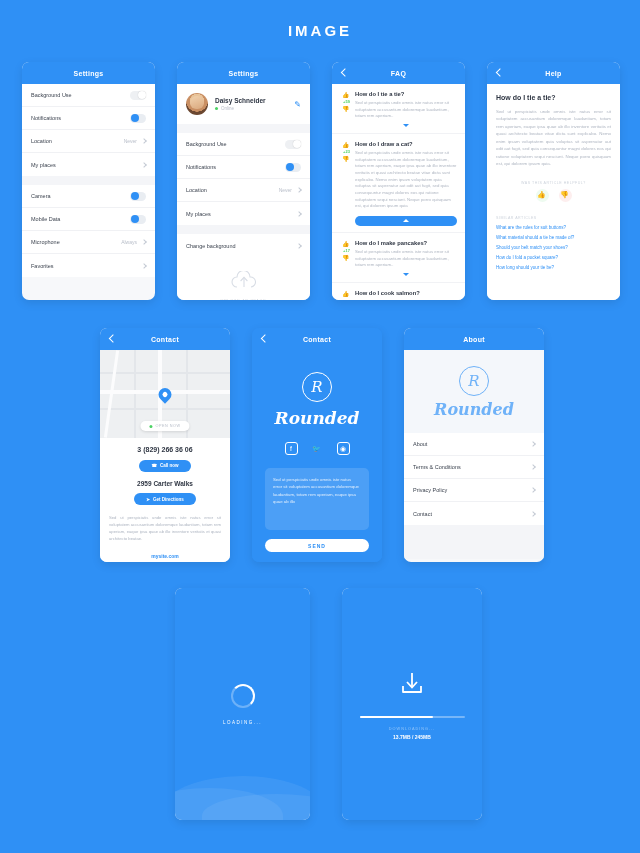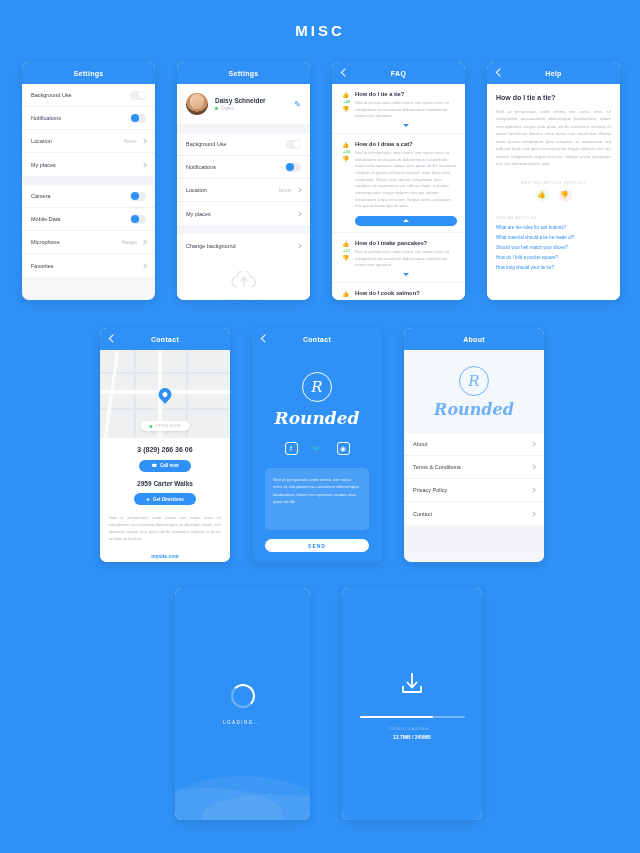--- a/index.html
+++ b/index.html
@@ -230,21 +230,21 @@
   .dl-screen { background: #2f90f5; height: 100%; display: flex; flex-direction: column;
                align-items: center; justify-content: center; }
   .dl-bar { width: 105px; height: 2px; background: rgba(255,255,255,.35); border-radius: 2px; margin-top: 18px; position: relative; }
   .dl-fill { position: absolute; left: 0; top: 0; height: 100%; background: #fff; border-radius: 2px; }
   .dl-cap { color: rgba(255,255,255,.45); font-size: 3.8px; letter-spacing: 1px; margin-top: 9px; }
   .dl-size { color: #fff; font-size: 5px; font-weight: bold; margin-top: 3px; }
 </style>
 </head>
 <body>
 
-<div class="kit-title">MISC</div>
+<div class="kit-title">IMAGE</div>
 
 <div class="row" style="left:22px; top:62px; gap:22px;">
 
   <div class="phone" style="width:133px; height:238px;">
     <div class="topbar">
       <span class="t-title">Settings</span>
     </div>
     <div class="card">
       <div class="lrow">
         <span class="lbl">Background Use</span>

